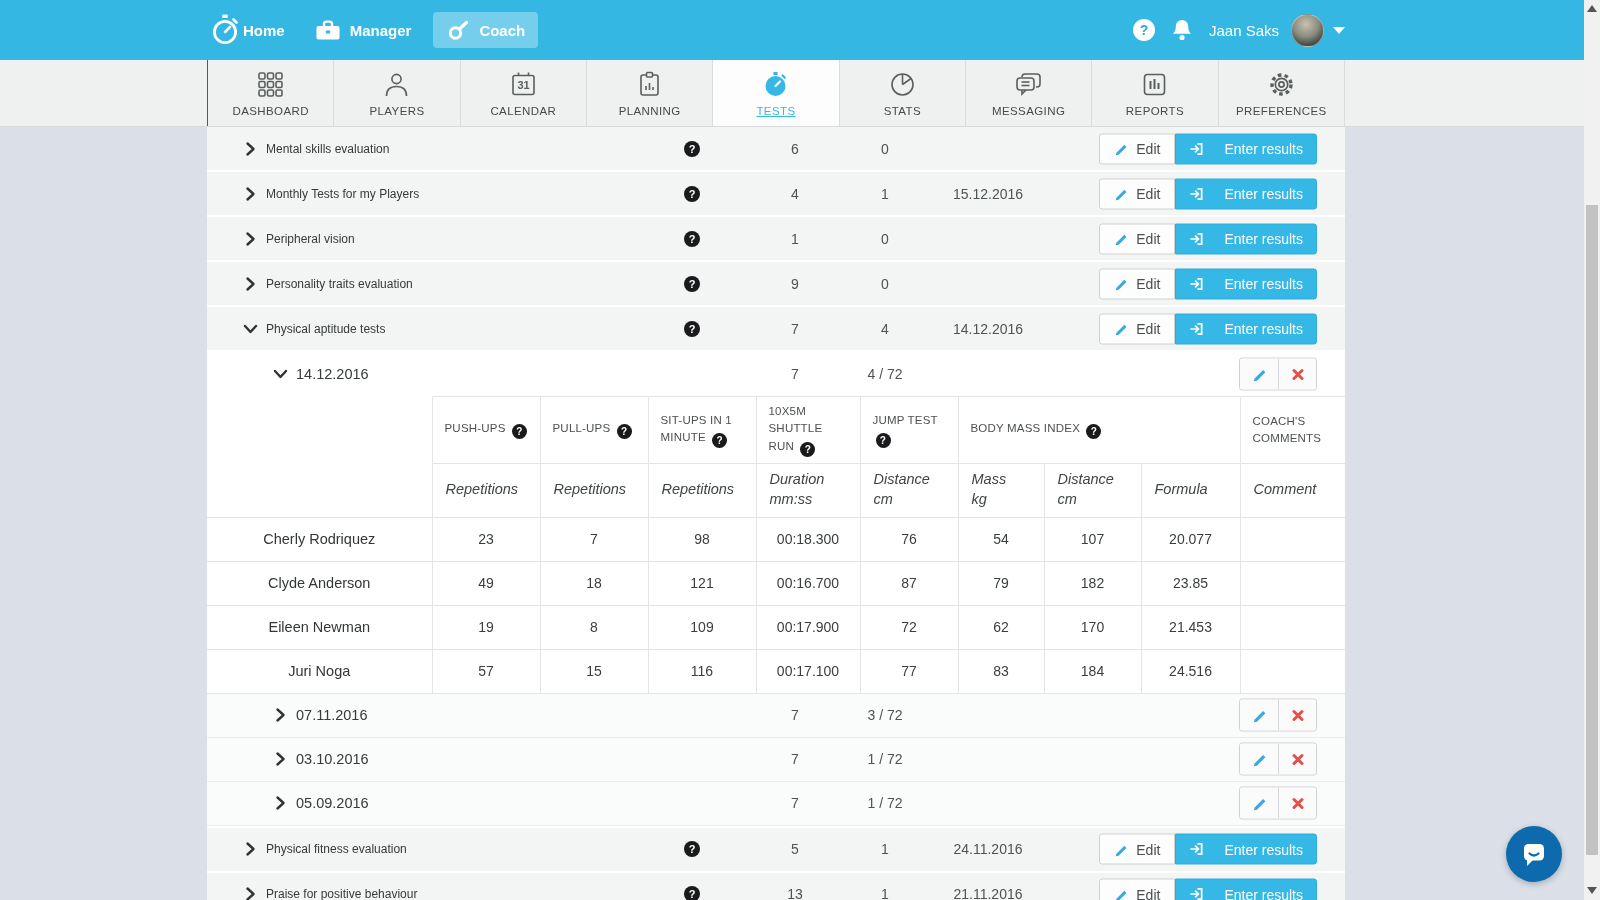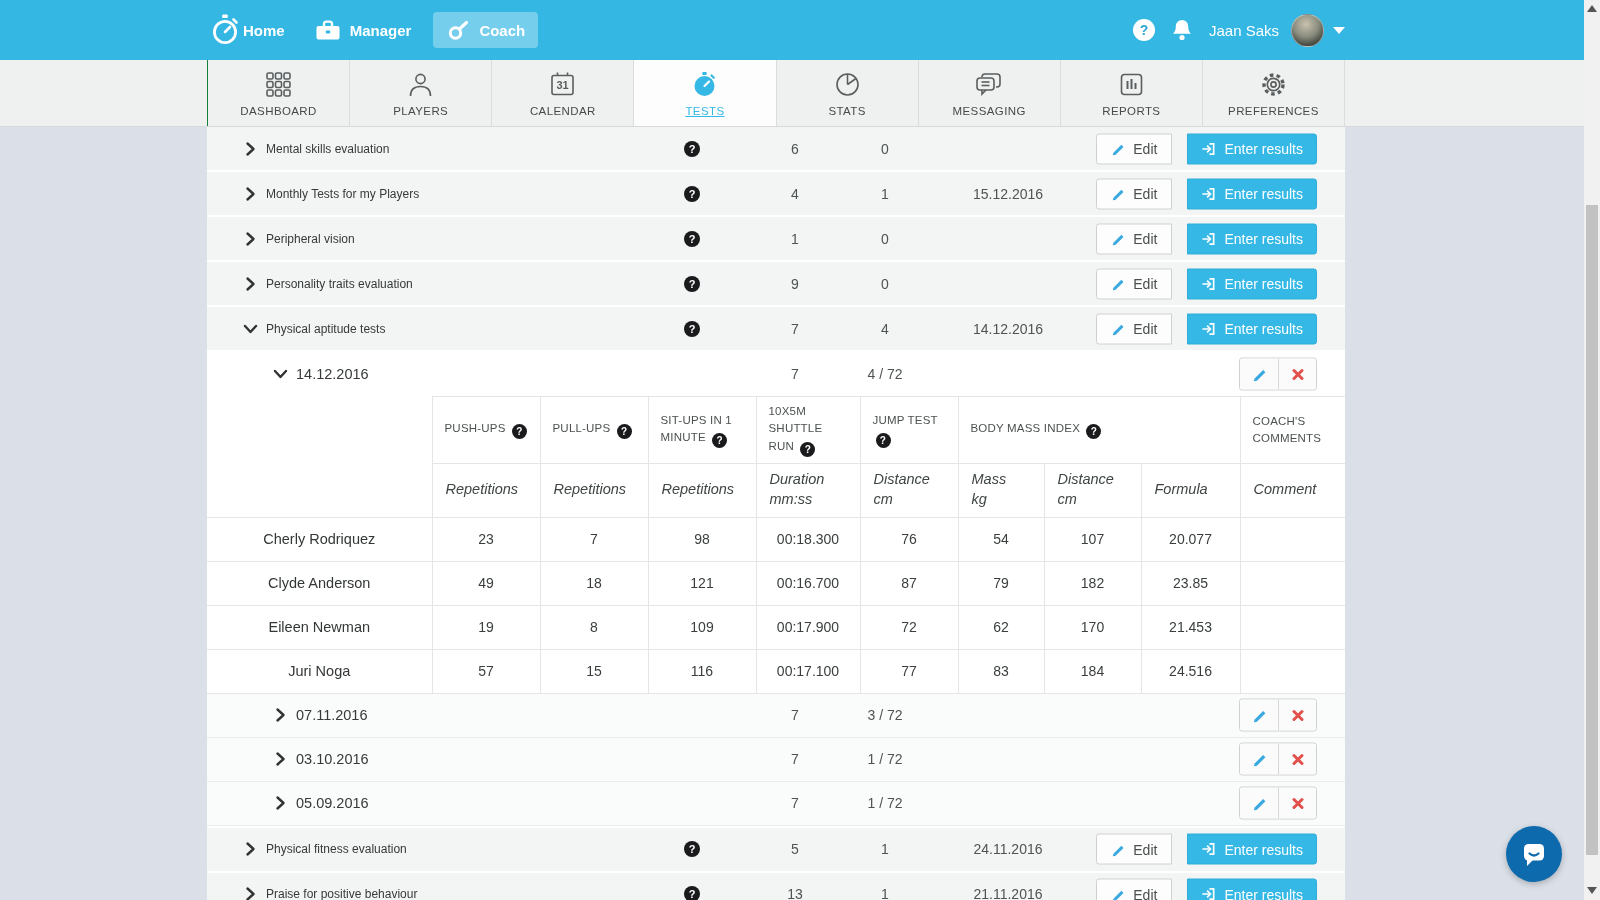--- a/index.html
+++ b/index.html
@@ -50,29 +50,29 @@
     font-size:12px; color:#363a3a; }
   .c-help { position:absolute; left:465px; width:40px; top:50%; transform:translateY(-50%);
     text-align:center; display:flex; justify-content:center; }
   .badge { width:16px; height:16px; border-radius:50%; background:#1a1a1c; color:#fff;
     font-size:11px; font-weight:bold; display:inline-flex; align-items:center;
     justify-content:center; cursor:pointer; }
   .c-count { position:absolute; left:510px; width:156px; text-align:center; top:50%;
     transform:translateY(-50%); font-size:14px; color:#4e5353; }
   .c-res { position:absolute; left:640px; width:76px; text-align:center; top:50%;
     transform:translateY(-50%); font-size:14px; color:#4e5353; }
-  .c-date { position:absolute; left:720px; width:162px; text-align:center; top:50%;
+  .c-date { position:absolute; left:700px; width:162px; text-align:center; top:50%;
     transform:translateY(-50%); font-size:14px; color:#4e5353; }
   .actions { position:absolute; right:28px; top:50%; transform:translateY(-50%); display:flex; }
   .btn-edit { display:flex; align-items:center; gap:8px; height:31px; padding:7px 14px;
     background:#fdfdfd; border:1px solid #cfd1d1; border-radius:3px 0 0 3px;
     font-size:14px; color:#4a4e4e; cursor:pointer; font-family:inherit; }
-  .btn-enter { display:flex; align-items:center; gap:8px; height:31px; padding:0 13px;
+  .btn-enter { display:flex; align-items:center; gap:20px; height:31px; padding:0 13px;
     background:#35b8e5; border:1px solid #2fadd8; border-radius:0 3px 3px 0; font-size:14px;
-    color:#fff; cursor:pointer; font-family:inherit;margin-left:15px; }
+    color:#fff; cursor:pointer; font-family:inherit; }
 
   
   .sess-row { position:relative; height:44px; background:#fafbfb; border-bottom:1px solid #ececec; }
   .sess-row.expanded { background:#fff; border-bottom:none; }
   .sess-row .chev { left:68px; }
   .sess-date { position:absolute; left:89px; top:50%; transform:translateY(-50%);
     font-size:14.5px; color:#363a3a; }
   .mini-group { display:flex; border:1px solid #cfd1d1; border-radius:3px; overflow:hidden; }
   .mini-btn { width:38px; height:31px; background:#fbfbfb; border:none; display:flex;
     align-items:center; justify-content:center; cursor:pointer; }
@@ -185,20 +185,32 @@
     <div class="tab">
       <span>
         <svg width="27" height="27" viewBox="0 0 27 27">
           <rect x="3" y="4.5" width="21" height="19" rx="2" fill="none" stroke="#5b5e5e" stroke-width="1.6"></rect>
           <line x1="8.5" y1="1.5" x2="8.5" y2="5" stroke="#5b5e5e" stroke-width="1.6"></line>
           <line x1="18.5" y1="1.5" x2="18.5" y2="5" stroke="#5b5e5e" stroke-width="1.6"></line>
           <text x="13.5" y="18" font-size="11" font-weight="bold" fill="#5b5e5e" text-anchor="middle" font-family="Liberation Sans, sans-serif">31</text>
         </svg>
       </span>
       <span class="tab-label">CALENDAR</span>
+    </div>
+    <div class="tab">
+      <span>
+        <svg width="27" height="27" viewBox="0 0 27 27" fill="none" stroke="#5b5e5e" stroke-width="1.6">
+          <rect x="5" y="4" width="17" height="20" rx="2"></rect>
+          <rect x="10.5" y="1.5" width="6" height="4.5" rx="1" fill="#eff1f1"></rect>
+          <line x1="10" y1="19" x2="10" y2="15"></line>
+            <line x1="13.5" y1="19" x2="13.5" y2="12"></line>
+            <line x1="17" y1="19" x2="17" y2="16"></line>
+        </svg>
+      </span>
+      <span class="tab-label">PLANNING</span>
     </div>
     <div class="tab active">
       <span>
         <svg width="27" height="27" viewBox="0 0 27 27">
           <rect x="11.3" y="1" width="4.4" height="3" rx="0.8" fill="#35b8e5"></rect>
           <line x1="20.5" y1="4.5" x2="22.8" y2="6.8" stroke="#35b8e5" stroke-width="2.2" stroke-linecap="round"></line>
           <circle cx="13.5" cy="15" r="10" fill="#35b8e5"></circle>
           <line x1="13.5" y1="15" x2="18" y2="10.5" stroke="#fff" stroke-width="2.2" stroke-linecap="round"></line>
         </svg>
       </span>

